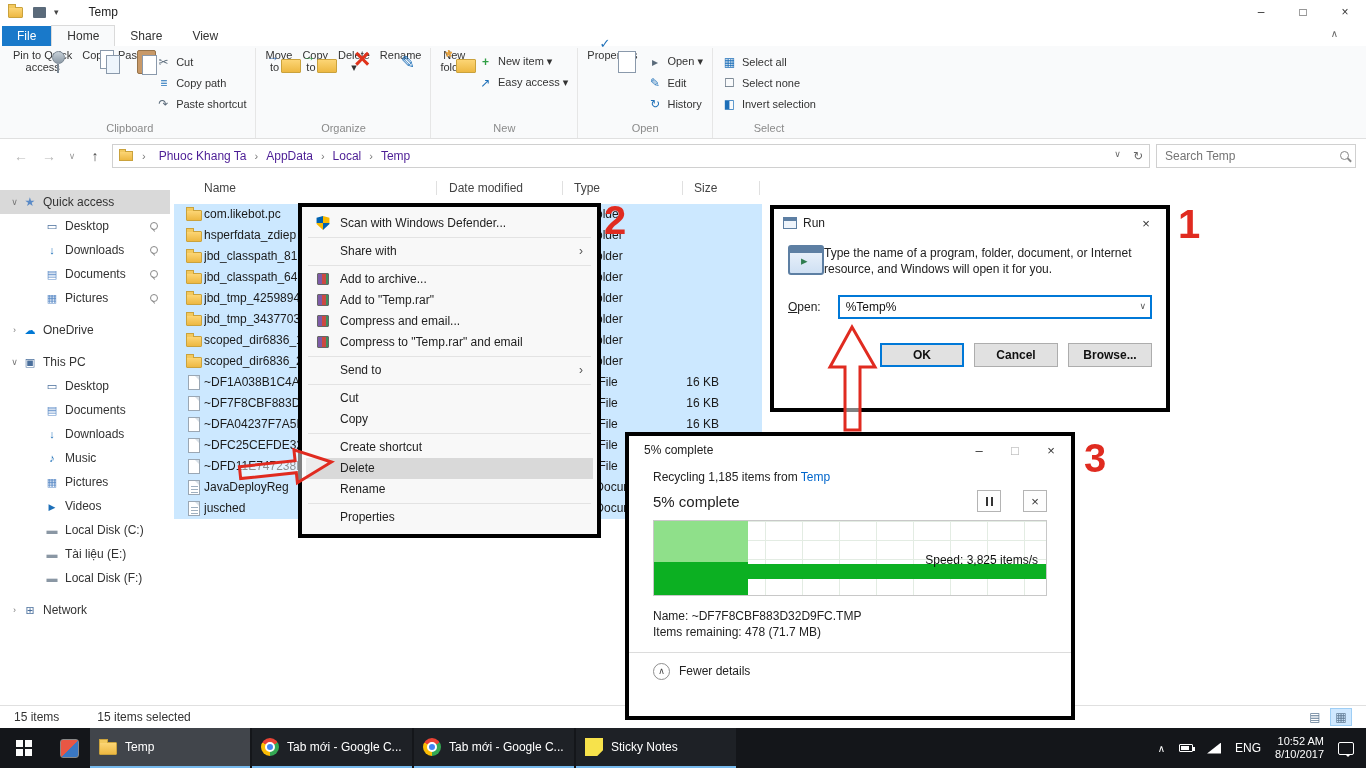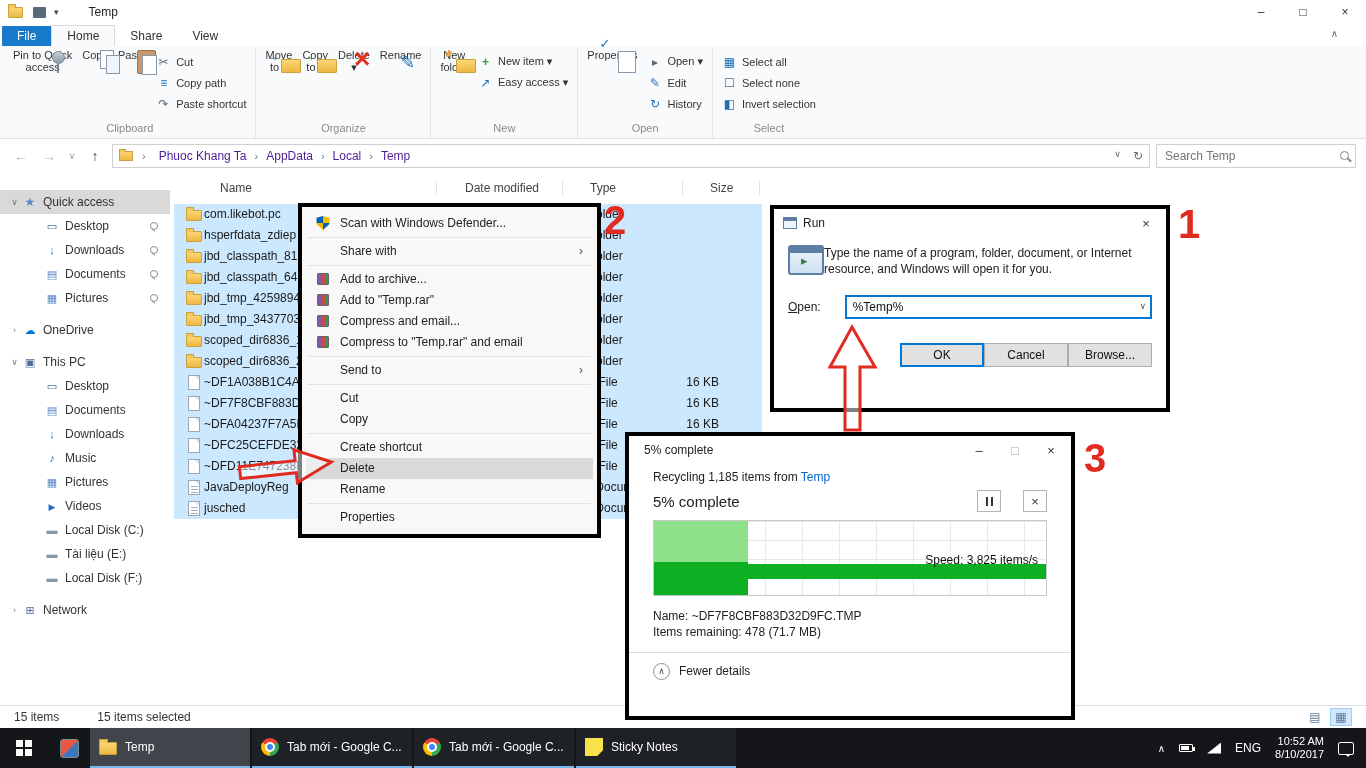--- a/index.html
+++ b/index.html
@@ -104,21 +104,21 @@
   [data-icon="disk"] .nav-ic::before{content:"▬";color:#8a97a4;}
   [data-icon="network"] .nav-ic::before{content:"⊞";color:#4a6f9c;}
   .nav-label{margin-left:4px;white-space:nowrap;}
   .pin-ic{margin-left:auto;margin-right:12px;width:8px;height:8px;position:relative;visibility:hidden;flex:none;}
   .nav-row[data-pin] .pin-ic{visibility:visible;}
   .pin-ic::before{content:"";position:absolute;left:0;top:0;width:6px;height:6px;border:1px solid #8a8a8a;border-radius:50%;}
   .pin-ic::after{content:"";position:absolute;left:3px;top:6px;width:1px;height:4px;background:#8a8a8a;transform:rotate(-40deg);}
 
   .filepane{position:absolute;left:170px;top:0;right:0;height:100%;}
   .col-headers{position:absolute;left:4px;top:6px;height:20px;right:10px;color:#444;font-size:12px;}
-  .ch{position:absolute;top:0;line-height:20px;white-space:nowrap;margin-left:16px;}
+  .ch{position:absolute;top:0;line-height:20px;white-space:nowrap;}
   .ch-sep{position:absolute;top:3px;width:1px;height:14px;background:#e0e0e0;}
   .rows{position:absolute;left:4px;top:32px;width:588px;}
   .frow{position:relative;height:21px;background:#cce8ff;}
   .fic{position:absolute;left:12px;top:3px;width:16px;height:15px;}
   .frow[data-icon="folder"] .fic{background:linear-gradient(#fcd575,#edb842);border:1px solid #caa23c;height:11px;top:6px;border-radius:1px;}
   .frow[data-icon="folder"] .fic::before{content:"";position:absolute;left:-1px;top:-4px;width:6px;height:3px;background:#f3c95e;border:1px solid #caa23c;border-bottom:none;}
   .frow[data-icon="file"] .fic,.frow[data-icon="doc"] .fic{width:12px;height:15px;left:14px;background:#fff;border:1px solid #9aa7b4;}
   .frow[data-icon="file"] .fic::after,.frow[data-icon="doc"] .fic::after{content:"";position:absolute;top:0;right:0;border-top:4px solid #d7e0e8;border-left:4px solid transparent;}
   .frow[data-icon="doc"] .fic::before{content:"";position:absolute;left:2px;top:5px;width:7px;height:1px;background:#9fb0c0;box-shadow:0 3px 0 #9fb0c0,0 6px 0 #9fb0c0;}
   .fcell{position:absolute;top:0;line-height:21px;white-space:nowrap;overflow:hidden;color:#1a1a1a;}
@@ -177,26 +177,26 @@
   .dlg-cap{width:36px;text-align:center;font-size:13px;color:#333;}
   .dlg-cap.dis{color:#aaa;}
   .run-ic-s{width:14px;height:12px;border:1px solid #5d7fa3;position:relative;background:#eef4fb;}
   .run-ic-s::before{content:"";position:absolute;left:0;right:0;top:0;height:3px;background:#5d7fa3;}
   .run-body{padding:8px 14px 0;}
   .run-msg{display:flex;gap:0;}
   .run-ic{width:36px;height:30px;border:2px solid #5d7fa3;border-radius:3px;position:relative;background:linear-gradient(#eef4fb,#cfe0f3);flex:none;}
   .run-ic::before{content:"";position:absolute;left:0;right:0;top:0;height:6px;background:#5d7fa3;}
   .run-ic::after{content:"▸";position:absolute;left:11px;top:6px;color:#2f7d4f;font-size:13px;}
   .run-msg-text{width:324px;line-height:16px;color:#222;}
-  .run-open{display:flex;align-items:center;gap:24px;margin-top:18px;}
+  .run-open{display:flex;align-items:center;gap:17px;margin-top:18px;}
   .mnemonic::first-letter{text-decoration:underline;}
   .combo-wrap{flex:1;position:relative;}
   .combo-wrap input{width:100%;height:24px;border:2px solid #0078d7;padding:0 22px 0 6px;font:12px "Liberation Sans","DejaVu Sans",sans-serif;color:#111;outline:none;}
   .combo-caret{position:absolute;right:6px;top:6px;font-size:9px;color:#555;}
-  .run-btns{display:flex;justify-content:flex-end;margin-top:24px;}
+  .run-btns{display:flex;justify-content:flex-end;gap:10px;margin-top:24px;font-weight:bold;}
   .btn{width:84px;height:24px;background:#e1e1e1;border:1px solid #adadad;font-size:12px;color:#111;display:flex;align-items:center;justify-content:center;}
   .btn.default{border:2px solid #0078d7;}
 
   
   .prog-frame{position:absolute;left:625px;top:432px;width:450px;height:288px;border:4px solid #000;background:#fff;z-index:40;}
   .prog-body{padding:4px 24px 0;}
   .p-line1{margin-top:2px;color:#222;}
   .p-link{color:#0066cc;}
   .p-headrow{display:flex;align-items:center;margin-top:6px;}
   .p-heading{font-size:15px;color:#222;}

